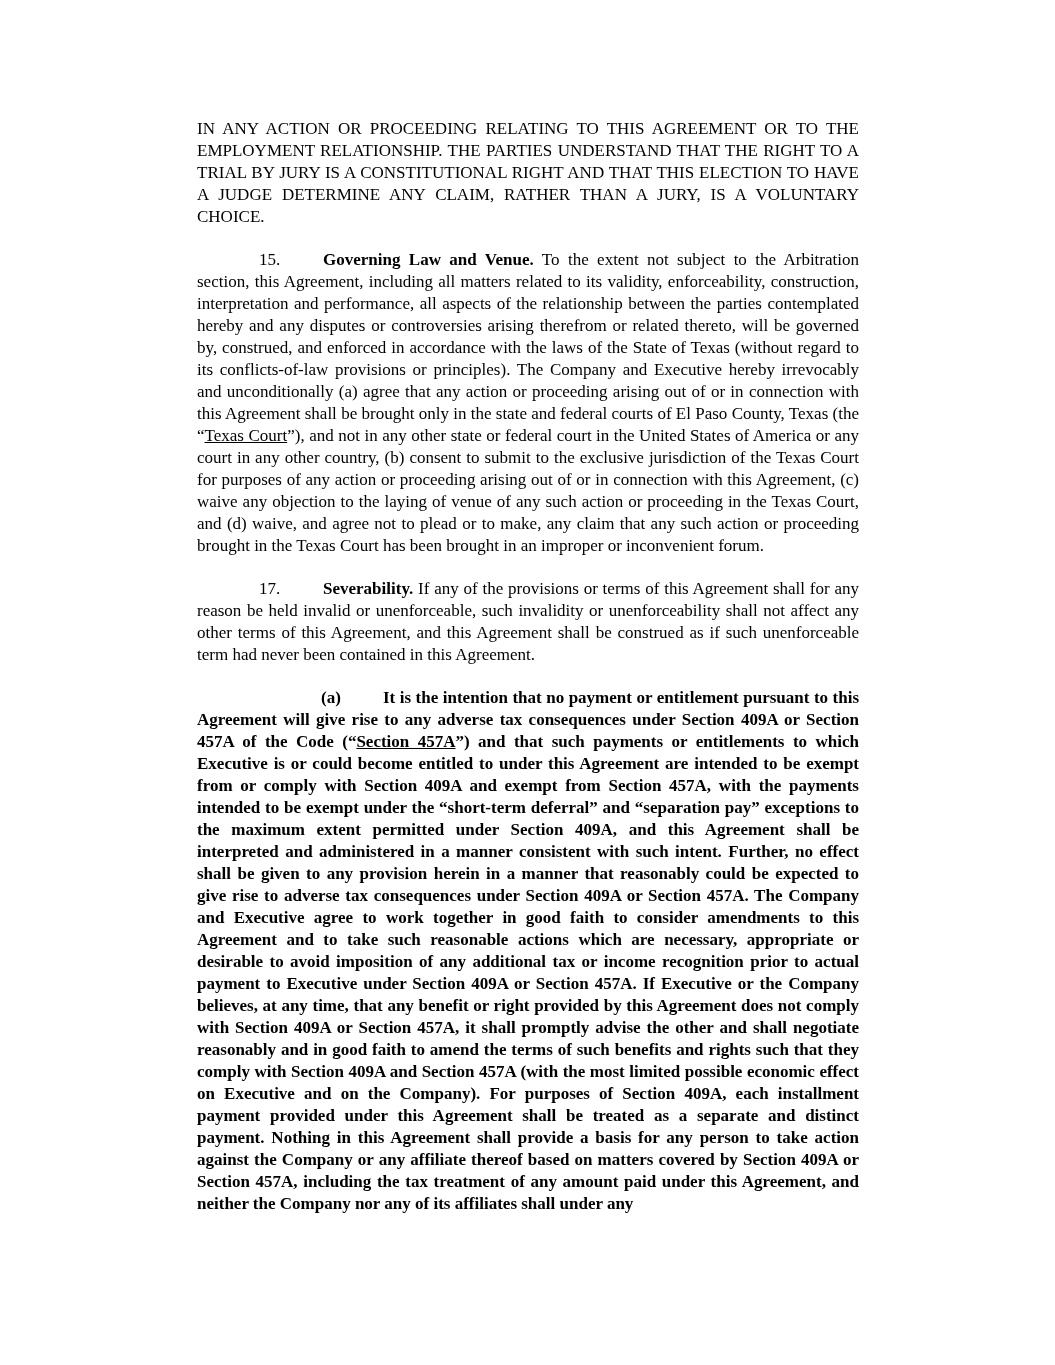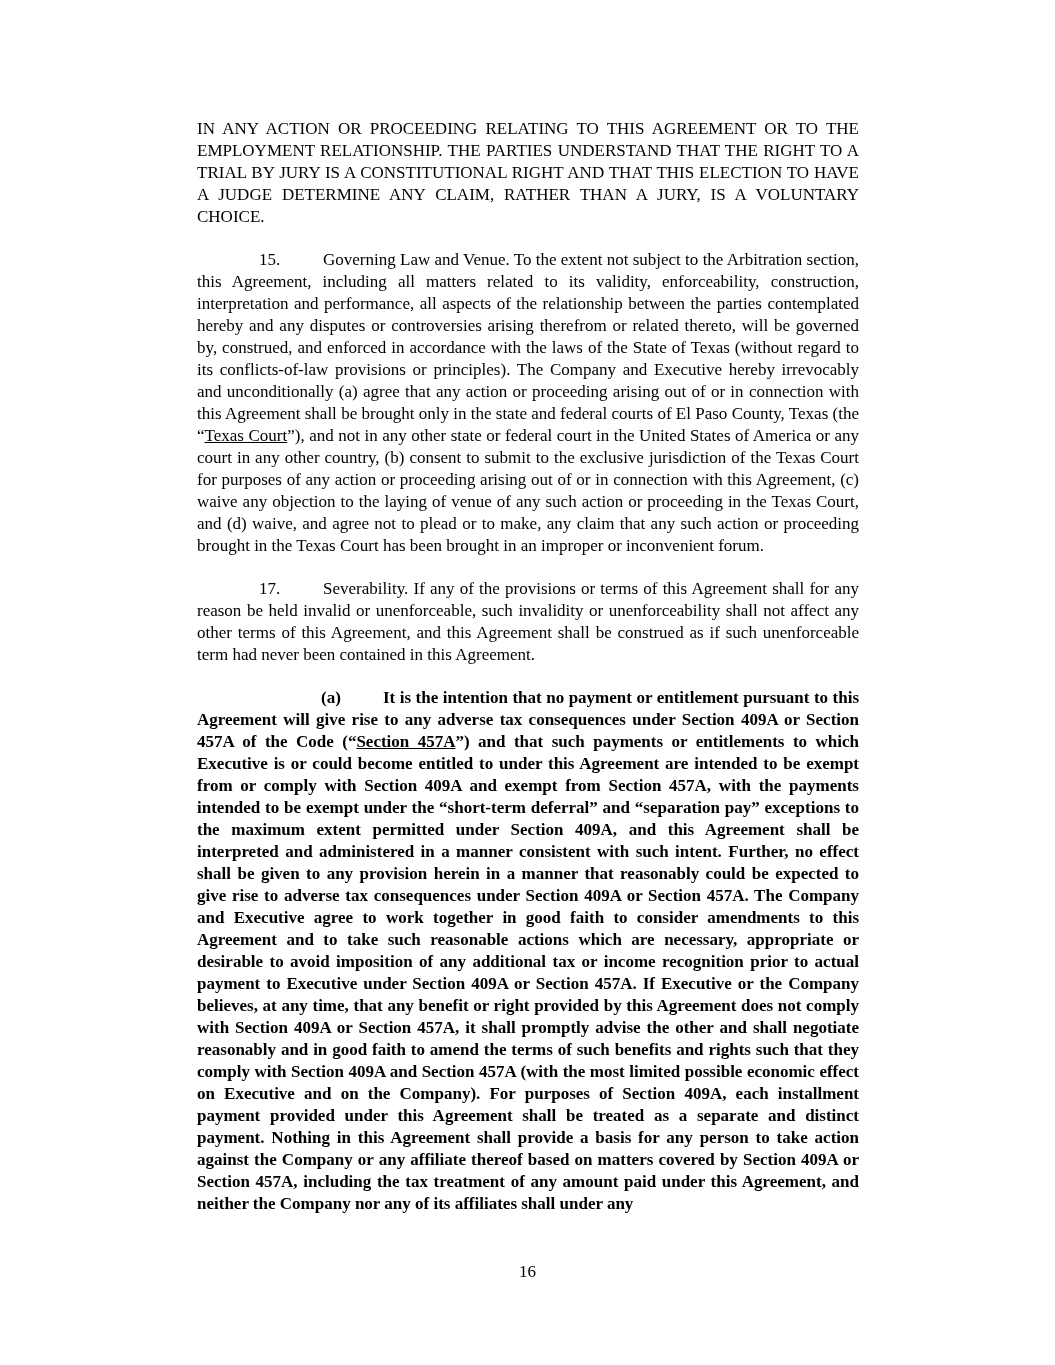--- a/index.html
+++ b/index.html
@@ -28,21 +28,21 @@
   .num {
     display: inline-block;
     width: 64px;
     text-indent: 0;
   }
   .num2 {
     display: inline-block;
     width: 62px;
     text-indent: 0;
   }
-  .hd { font-weight: normal; }
+  .hd { font-weight: bold; }
   .ul { text-decoration: underline; }
   .page-number {
     position: absolute;
     bottom: 82px;
     left: 0;
     right: 0;
     text-align: center;
     font-size: 17px;
   }
 </style>
@@ -54,15 +54,14 @@
   <p class="para"><span>IN ANY ACTION OR PROCEEDING RELATING TO THIS AGREEMENT OR TO THE EMPLOYMENT RELATIONSHIP. THE PARTIES UNDERSTAND THAT THE RIGHT TO A TRIAL BY JURY IS A CONSTITUTIONAL RIGHT AND THAT THIS ELECTION TO HAVE A JUDGE DETERMINE ANY CLAIM, RATHER THAN A JURY, IS A VOLUNTARY CHOICE.</span></p>
 
   <p class="para indent1"><span class="num">15.</span><span class="hd">Governing Law and Venue.</span><span>  To the extent not subject to the Arbitration section, this Agreement, including all matters related to its validity, enforceability, construction, interpretation and performance, all aspects of the relationship between the parties contemplated hereby and any disputes or controversies arising therefrom or related thereto, will be governed by, construed, and enforced in accordance with the laws of the State of Texas (without regard to its conflicts-of-law provisions or principles).  The Company and Executive hereby irrevocably and unconditionally (a) agree that any action or proceeding arising out of or in connection with this Agreement shall be brought only in the state and federal courts of El Paso County, Texas (the “</span><span class="ul">Texas Court</span><span>”), and not in any other state or federal court in the United States of America or any court in any other country, (b) consent to submit to the exclusive jurisdiction of the Texas Court for purposes of any action or proceeding arising out of or in connection with this Agreement, (c) waive any objection to the laying of venue of any such action or proceeding in the Texas Court, and (d) waive, and agree not to plead or to make, any claim that any such action or proceeding brought in the Texas Court has been brought in an improper or inconvenient forum.</span></p>
 
 
   <p class="para indent1"><span class="num">17.</span><span class="hd">Severability.</span><span>  If any of the provisions or terms of this Agreement shall for any reason be held invalid or unenforceable, such invalidity or unenforceability shall not affect any other terms of this Agreement, and this Agreement shall be construed as if such unenforceable term had never been contained in this Agreement.</span></p>
 
 
   <p class="para indent2"><span class="num2">(a)</span><span>It is the intention that no payment or entitlement pursuant to this Agreement will give rise to any adverse tax consequences under Section 409A or Section 457A of the Code (“</span><span class="ul">Section 457A</span><span>”) and that such payments or entitlements to which Executive is or could become entitled to under this Agreement are intended to be exempt from or comply with Section 409A and exempt from Section 457A, with the payments intended to be exempt under the “short-term deferral” and “separation pay” exceptions to the maximum extent permitted under Section 409A, and this Agreement shall be interpreted and administered in a manner consistent with such intent.  Further, no effect shall be given to any provision herein in a manner that reasonably could be expected to give rise to adverse tax consequences under Section 409A or Section 457A.  The Company and Executive agree to work together in good faith to consider amendments to this Agreement and to take such reasonable actions which are necessary, appropriate or desirable to avoid imposition of any additional tax or income recognition prior to actual payment to Executive under Section 409A or Section 457A. If Executive or the Company believes, at any time, that any benefit or right provided by this Agreement does not comply with Section 409A or Section 457A, it shall promptly advise the other and shall negotiate reasonably and in good faith to amend the terms of such benefits and rights such that they comply with Section 409A and Section 457A (with the most limited possible economic effect on Executive and on the Company).  For purposes of Section 409A, each installment payment provided under this Agreement shall be treated as a separate and distinct payment. Nothing in this Agreement shall provide a basis for any person to take action against the Company or any affiliate thereof based on matters covered by Section 409A or Section 457A, including the tax treatment of any amount paid under this Agreement, and neither the Company nor any of its affiliates shall under any</span></p>
 
-  <div class="page-number">16</div>
 
 </div>
 
 </body></html>

